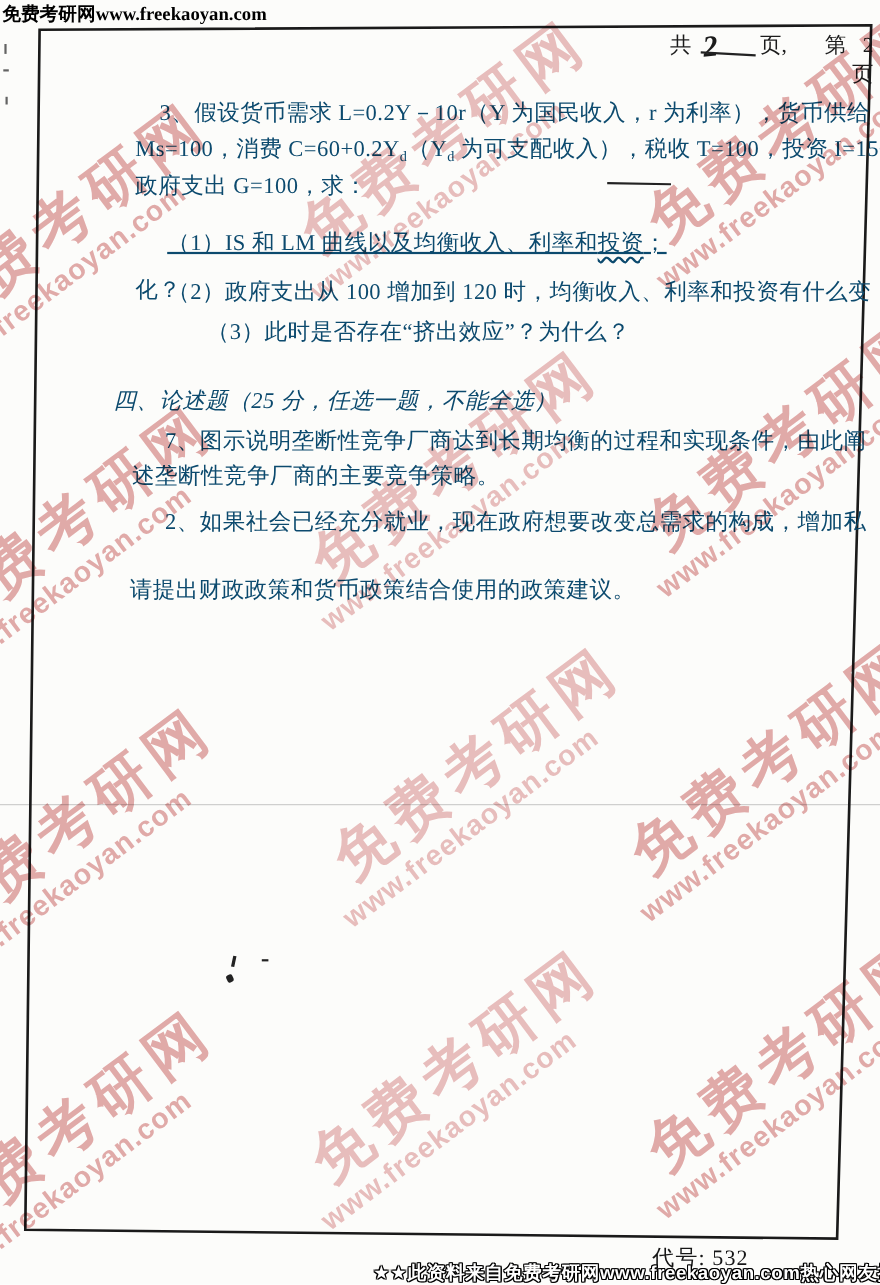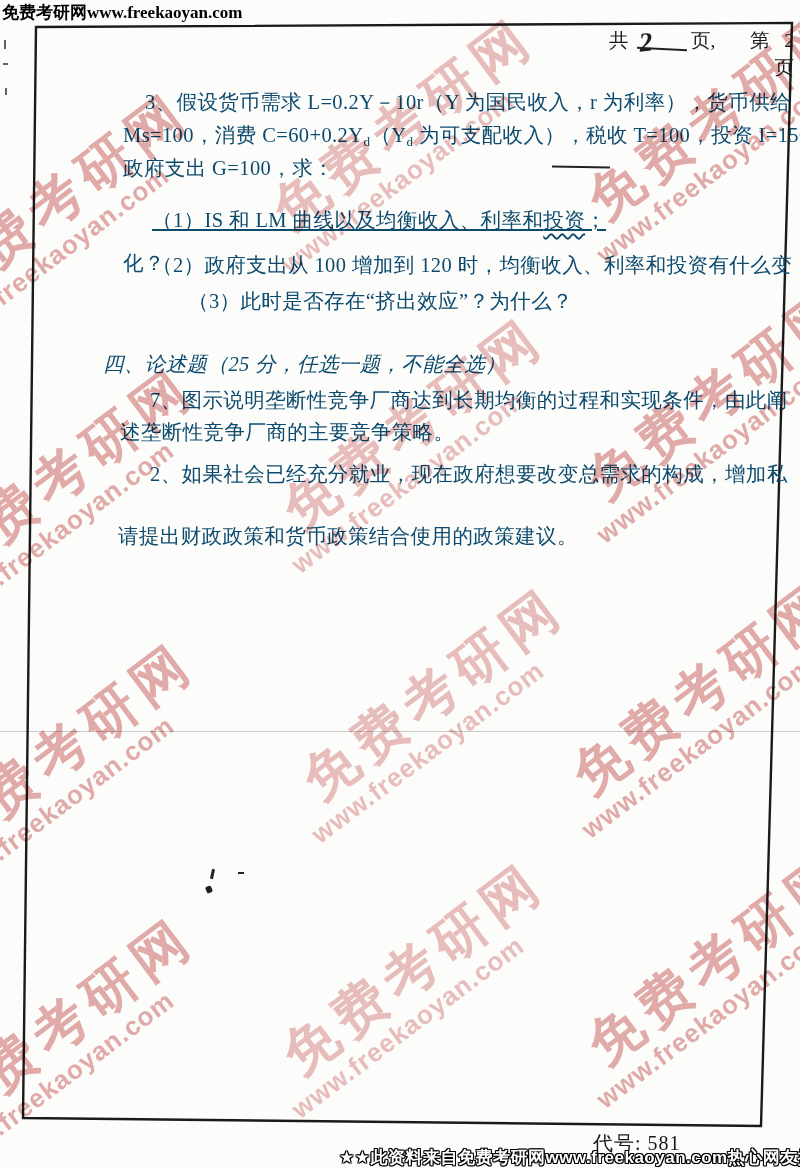--- a/index.html
+++ b/index.html
@@ -157,16 +157,16 @@
 
   <div class="artifact" style="left:552px;top:166px;width:58px;height:2px;transform:rotate(1deg);"></div>
 
   <div class="artifact" style="left:211px;top:869px;width:3px;height:10px;transform:rotate(12deg);"></div>
   <div class="artifact" style="left:206px;top:886px;width:6px;height:7px;border-radius:2px;transform:rotate(-25deg);"></div>
   <div class="artifact" style="left:238px;top:872px;width:6px;height:2px;"></div>
   <div class="artifact" style="left:4px;top:40px;width:2px;height:9px;opacity:.7;"></div>
   <div class="artifact" style="left:3px;top:63px;width:5px;height:2px;opacity:.7;"></div>
   <div class="artifact" style="left:5px;top:88px;width:2px;height:7px;opacity:.7;"></div>
 
-  <div id="footer-code">代号: 581</div>
+  <div id="footer-code">代号: 532</div>
   <div id="footer-banner">★★此资料来自免费考研网www.freekaoyan.com热心网友提供★★</div>
 
 </div>
 
 </body></html>

